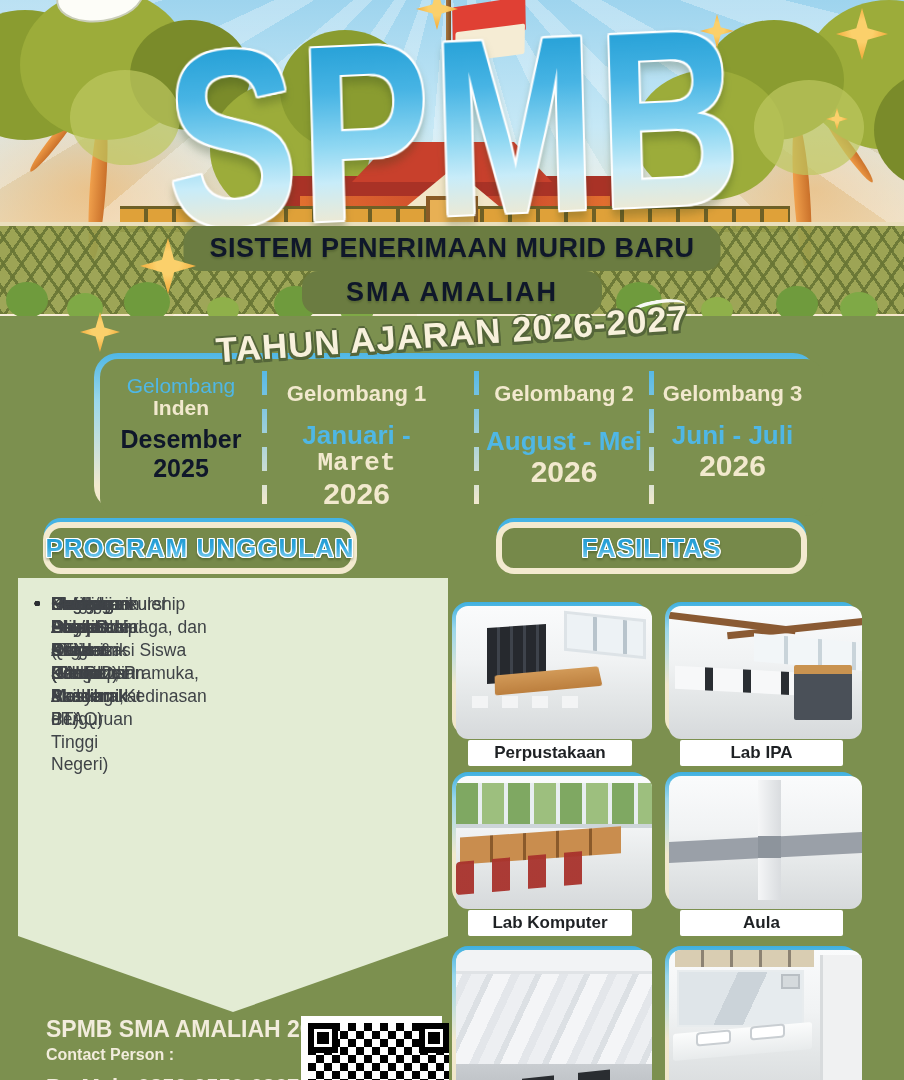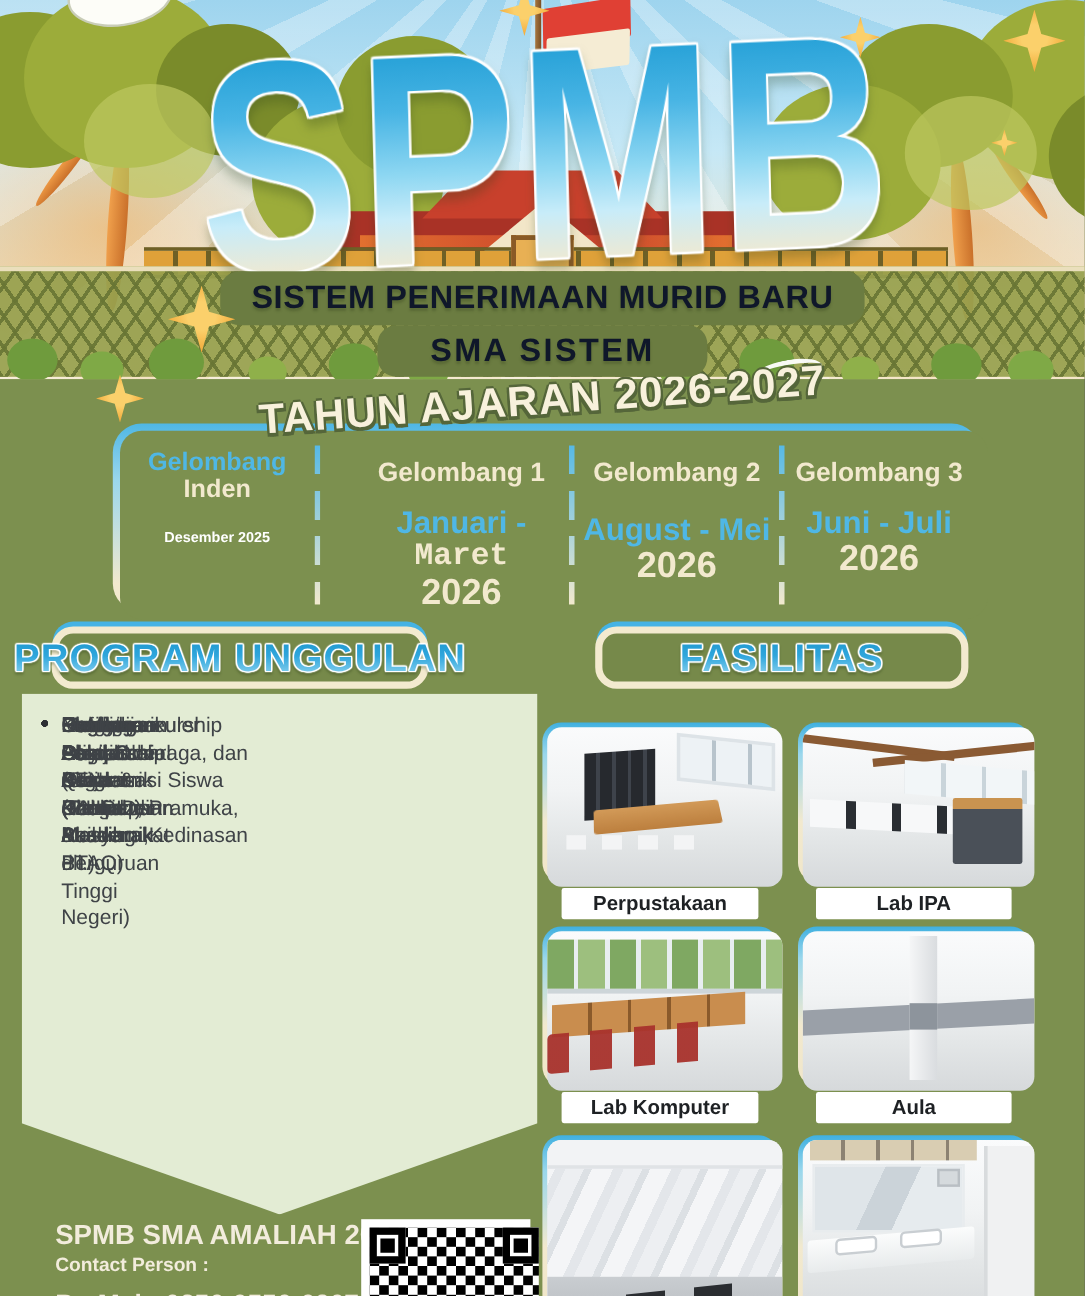--- a/index.html
+++ b/index.html
@@ -61,39 +61,39 @@
     color:#F8F1DC;letter-spacing:1px;white-space:nowrap;z-index:6;
     text-shadow:-2px 0 0 #55663A,2px 0 0 #55663A,0 -2px 0 #55663A,0 3px 0 #55663A,2px 3px 0 #55663A,-2px 3px 0 #55663A;}
   .sched-box{left:94px;top:353px;width:723px;height:157px;border-radius:24px;padding:6px;
     background:linear-gradient(180deg,#4FB7E5 0%,#9AD7EC 30%,#F2E9CE 85%);}
   .sched-inner{position:relative;width:100%;height:100%;border-radius:18px;background:#7C904F;}
   .divider{top:12px;bottom:12px;width:5px;background:linear-gradient(180deg,#56B9E6,#F2E9CE);
     -webkit-mask:repeating-linear-gradient(180deg,#000 0 24px,transparent 24px 38px);
             mask:repeating-linear-gradient(180deg,#000 0 24px,transparent 24px 38px);}
   .d1{left:162px;} .d2{left:374px;} .d3{left:549px;}
   .wave{top:0;bottom:0;display:flex;flex-direction:column;align-items:center;text-align:center;}
-  .w0{left:0;width:162px;} .w1{left:181px;width:207px;} .w2{left:379px;width:170px;} .w3{left:554px;width:157px;}
-  .wv-label-blue{margin-top:16px;font-size:21px;font-weight:700;color:#4FB7E5;line-height:1.05;}
+  .w0{left:0;width:162px;} .w1{left:153px;width:207px;} .w2{left:379px;width:170px;} .w3{left:554px;width:157px;}
+  .wv-label-blue{margin-top:16px;font-size:21px;font-weight:400;color:#4FB7E5;line-height:1.05;}
   .wv-label-cream{font-size:21px;font-weight:900;color:#F2E9CE;line-height:1.05;}
   .wv-big{margin-top:6px;font-size:47px;font-weight:900;letter-spacing:1px;line-height:1;
     background:linear-gradient(180deg,#2FA6DC 0%,#6CC6EC 55%,#D9F2FB 100%);
     -webkit-background-clip:text;background-clip:text;color:transparent;
     filter:drop-shadow(1px 0 0 #fff) drop-shadow(-1px 0 0 #fff) drop-shadow(0 1px 0 #fff) drop-shadow(0 -1px 0 #fff);}
-  .wv-date{margin-top:22px;font-size:12px;font-weight:700;color:#ffffff;}
+  .wv-date{margin-top:6px;font-size:25px;font-weight:700;color:#0f172a;}
   .wv-name{margin-top:22px;font-size:22px;font-weight:900;color:#F2E9CE;}
   .wv-period{margin-top:14px;font-size:26px;font-weight:900;color:#4FB7E5;line-height:1.08;}
   .wv-period2{font-size:26px;font-weight:900;color:#F2E9CE;line-height:1.08;}
   .wv-year{font-size:30px;font-weight:900;color:#F2E9CE;line-height:1.15;}
 
   
   .hdr-box{height:52px;border:6px solid #F3EACF;border-radius:18px;background:#76894A;
     box-shadow:0 -5px 0 -1px #45B3E4;display:flex;align-items:center;justify-content:center;}
   .hdr-prog{left:43px;top:522px;width:314px;}
   .hdr-fas{left:496px;top:522px;width:311px;}
-  .hdr-text{position:static;font-size:32px;font-weight:900;letter-spacing:1px;white-space:nowrap;
+  .hdr-text{position:static;font-size:26px;font-weight:900;letter-spacing:1px;white-space:nowrap;
     background:linear-gradient(180deg,#1D95CC 0%,#2FA6DC 45%,#9FDCF4 100%);
     -webkit-background-clip:text;background-clip:text;color:transparent;
     filter:drop-shadow(1px 0 0 #fff) drop-shadow(-1px 0 0 #fff) drop-shadow(0 1px 0 #fff) drop-shadow(0 -1px 0 #fff) drop-shadow(0 2px 1px rgba(30,50,10,.3));}
 
   
   .panel{left:18px;top:578px;width:430px;height:434px;background:#E3ECD4;
     clip-path:polygon(0 0,100% 0,100% 82.5%,50% 100%,0 82.5%);}
   .plist{position:static;margin:0;padding:15px 8px 0 14px;list-style:none;}
   .plist li{position:relative;padding-left:19px;margin-bottom:4px;font-size:17.5px;line-height:1.31;
     color:#3F4347;font-weight:400;}
@@ -214,21 +214,21 @@
     <div class="bushes"></div>
 
     <div class="badge"></div>
 
     <div class="spmb">SPMB</div>
 
     <div class="swoosh" style="left:628px;top:300px;"></div>
   </div>
 
   <div class="gbanner banner1" style="z-index:7;">SISTEM PENERIMAAN MURID BARU</div>
-  <div class="gbanner banner2" style="z-index:7;">SMA SISTEM</div>
+  <div class="gbanner banner2" style="z-index:7;">SMA AMALIAH</div>
 
   <div class="sparkle" style="left:140px;top:238px;width:56px;height:56px;z-index:8;"></div>
   <div class="sparkle" style="left:80px;top:312px;width:40px;height:40px;z-index:8;"></div>
   <div class="sparkle" style="left:416px;top:-12px;width:42px;height:42px;z-index:8;"></div>
   <div class="sparkle" style="left:836px;top:8px;width:52px;height:52px;z-index:8;"></div>
   <div class="sparkle" style="left:700px;top:14px;width:34px;height:34px;z-index:8;"></div>
   <div class="sparkle" style="left:826px;top:108px;width:22px;height:22px;z-index:8;"></div>
 
   <div class="sched-title">TAHUN AJARAN 2026-2027</div>
   <div class="sched-box">

